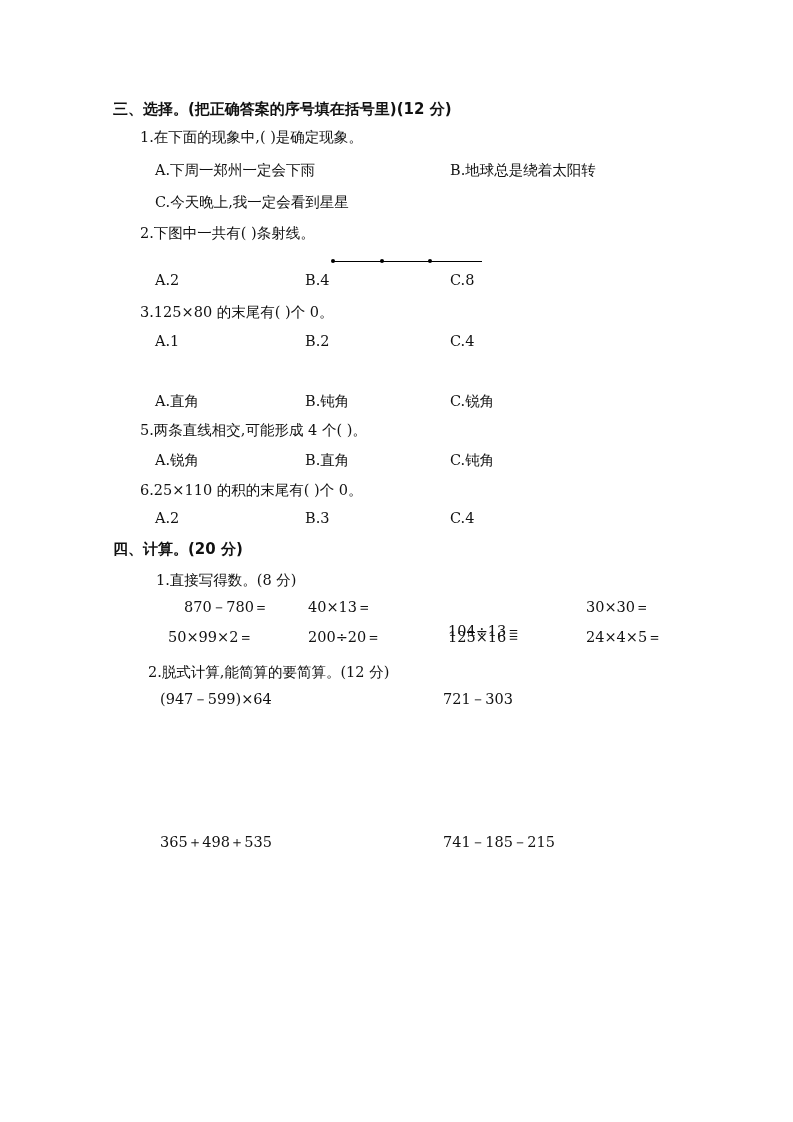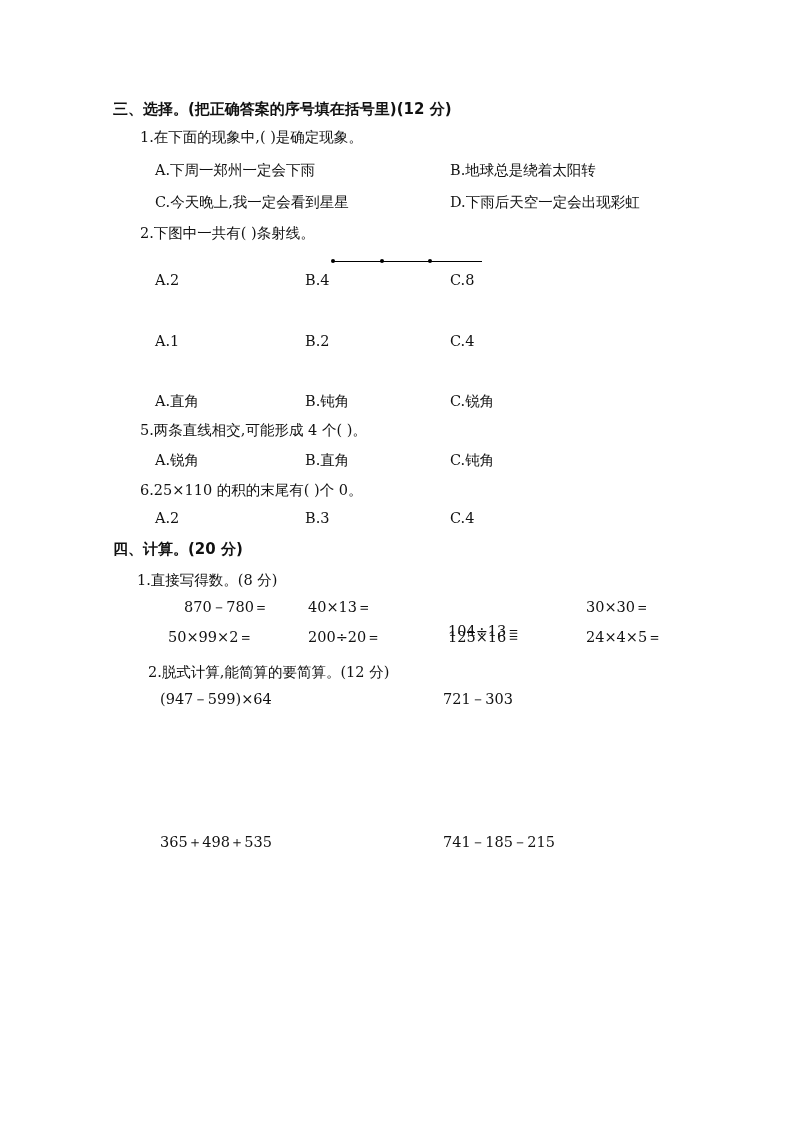--- a/index.html
+++ b/index.html
@@ -48,56 +48,56 @@
 <body>
 
 <div class="page">
 
   <div class="abs section-title" style="left:113px; top:100px;">三、选择。(把正确答案的序号填在括号里)(12 分)</div>
 
   <div class="abs q-line" style="left:140px; top:128px;">1.在下面的现象中,(        )是确定现象。</div>
   <div class="abs q-line" style="left:155px; top:161px;">A.下周一郑州一定会下雨</div>
   <div class="abs q-line" style="left:450px; top:161px;">B.地球总是绕着太阳转</div>
   <div class="abs q-line" style="left:155px; top:193px;">C.今天晚上,我一定会看到星星</div>
-  <div class="abs q-line" style="left:450px; top:193px;">D.下雨后天空一定会出现彩虹</div>
 
   <div class="abs q-line" style="left:140px; top:224px;">2.下图中一共有(        )条射线。</div>
 
   <div>
     <div class="figure-line" style="left:332px; top:261px; width:150px;"></div>
     <div class="dot" style="left:331px; top:259px;"></div>
     <div class="dot" style="left:380px; top:259px;"></div>
     <div class="dot" style="left:428px; top:259px;"></div>
   </div>
 
   <div class="abs q-line" style="left:155px; top:272px;">A.2</div>
   <div class="abs q-line" style="left:305px; top:272px;">B.4</div>
   <div class="abs q-line" style="left:450px; top:272px;">C.8</div>
 
+  <div class="abs q-line" style="left:140px; top:303px;">3.125×80 的末尾有(        )个 0。</div>
   <div class="abs q-line" style="left:155px; top:333px;">A.1</div>
   <div class="abs q-line" style="left:305px; top:333px;">B.2</div>
   <div class="abs q-line" style="left:450px; top:333px;">C.4</div>
 
   <div class="abs q-line" style="left:155px; top:392px;">A.直角</div>
   <div class="abs q-line" style="left:305px; top:392px;">B.钝角</div>
   <div class="abs q-line" style="left:450px; top:392px;">C.锐角</div>
 
   <div class="abs q-line" style="left:140px; top:421px;">5.两条直线相交,可能形成 4 个(        )。</div>
   <div class="abs q-line" style="left:155px; top:451px;">A.锐角</div>
   <div class="abs q-line" style="left:305px; top:451px;">B.直角</div>
   <div class="abs q-line" style="left:450px; top:451px;">C.钝角</div>
 
   <div class="abs q-line" style="left:140px; top:481px;">6.25×110 的积的末尾有(        )个 0。</div>
   <div class="abs q-line" style="left:155px; top:510px;">A.2</div>
   <div class="abs q-line" style="left:305px; top:510px;">B.3</div>
   <div class="abs q-line" style="left:450px; top:510px;">C.4</div>
 
   <div class="abs section-title" style="left:113px; top:540px;">四、计算。(20 分)</div>
 
-  <div class="abs q-line" style="left:137px; top:571px;">1.直接写得数。(8 分)</div>
+  <div class="abs q-line" style="left:156px; top:571px;">1.直接写得数。(8 分)</div>
 
   <div class="abs calc-cell" style="left:168px; top:598px;margin-left:16px;">870－780＝</div>
   <div class="abs calc-cell" style="left:308px; top:598px;">40×13＝</div>
   <div class="abs calc-cell" style="left:448px; top:598px;margin-top:24px;">104÷13＝</div>
   <div class="abs calc-cell" style="left:586px; top:598px;">30×30＝</div>
 
   <div class="abs calc-cell" style="left:168px; top:628px;">50×99×2＝</div>
   <div class="abs calc-cell" style="left:308px; top:628px;">200÷20＝</div>
   <div class="abs calc-cell" style="left:448px; top:628px;">125×16＝</div>
   <div class="abs calc-cell" style="left:586px; top:628px;">24×4×5＝</div>

